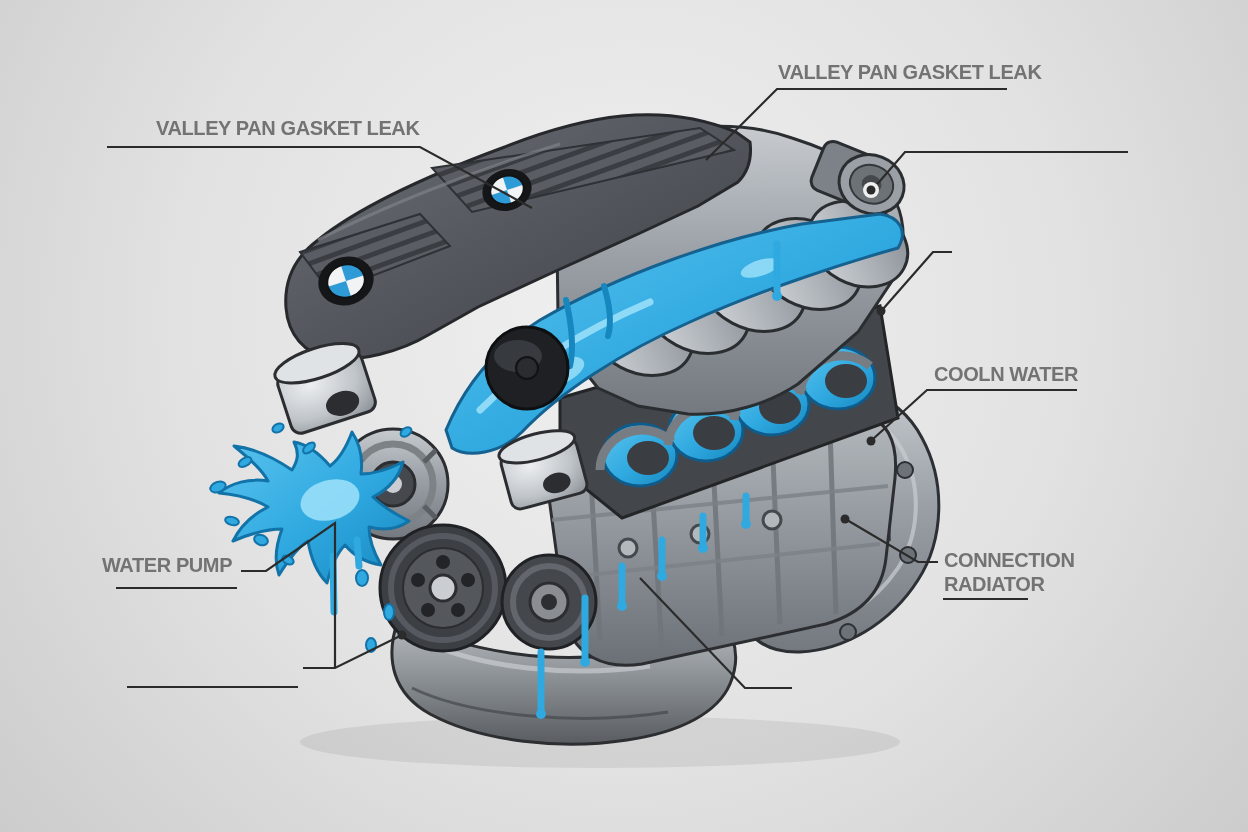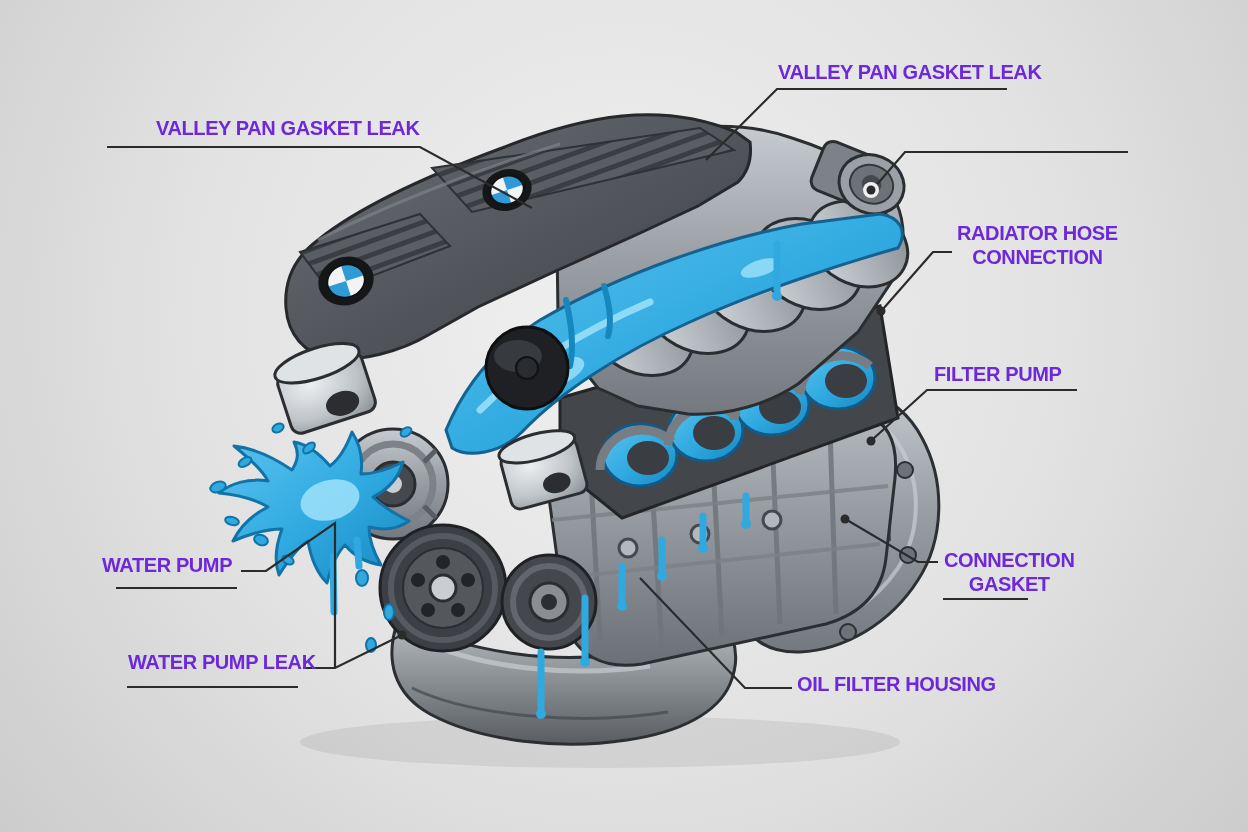--- a/index.html
+++ b/index.html
@@ -6,21 +6,21 @@
   body{
     width:1248px;height:832px;overflow:hidden;
     font-family:"Liberation Sans",sans-serif;
     background:radial-gradient(circle at 50% 38%, #f0f0f0 0%, #e2e2e2 55%, #cccccc 100%);
   }
   .stage{position:relative;width:1248px;height:832px;}
   .stage svg{position:absolute;left:0;top:0;}
   .label{
     position:absolute;
     font-weight:700;font-size:20px;line-height:24px;
-    letter-spacing:-0.4px;color:#6d28d9;white-space:nowrap;text-align:center;
+    letter-spacing:-0.4px;color:#737373;white-space:nowrap;
   }
   .label span{display:block;}
 </style>
 </head>
 <body>
 
 <div class="stage">
 
 <svg width="1248" height="832" viewBox="0 0 1248 832">
   <defs>
@@ -264,39 +264,31 @@
 
 <div class="label" style="left:156px;top:116px">
   <span>VALLEY PAN GASKET LEAK</span>
 </div>
 
 <div class="label" style="left:778px;top:60px">
   <span>VALLEY PAN GASKET LEAK</span>
 </div>
 
 
-<div class="label" style="left:957px;top:221px">
-  <span>RADIATOR HOSE</span>
-  <span>CONNECTION</span>
-</div>
 
 <div class="label" style="left:934px;top:362px">
-  <span>FILTER PUMP</span>
+  <span>COOLN WATER</span>
 </div>
 
 <div class="label" style="left:944px;top:548px">
   <span>CONNECTION</span>
-  <span>GASKET</span>
+  <span>RADIATOR</span>
 </div>
 
 <div class="label" style="left:102px;top:553px">
   <span>WATER PUMP</span>
 </div>
 
-<div class="label" style="left:128px;top:650px">
-  <span>WATER PUMP LEAK</span>
-</div>
 
 <div class="label" style="left:797px;top:672px">
-  <span>OIL FILTER HOUSING</span>
 </div>
 
 </div>
 
 </body></html>

